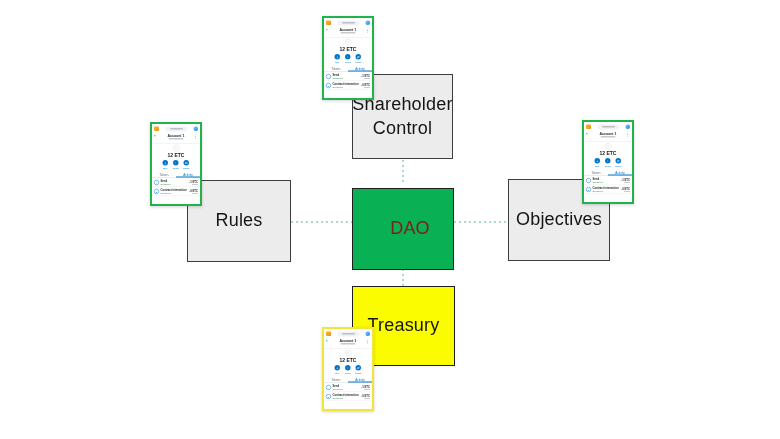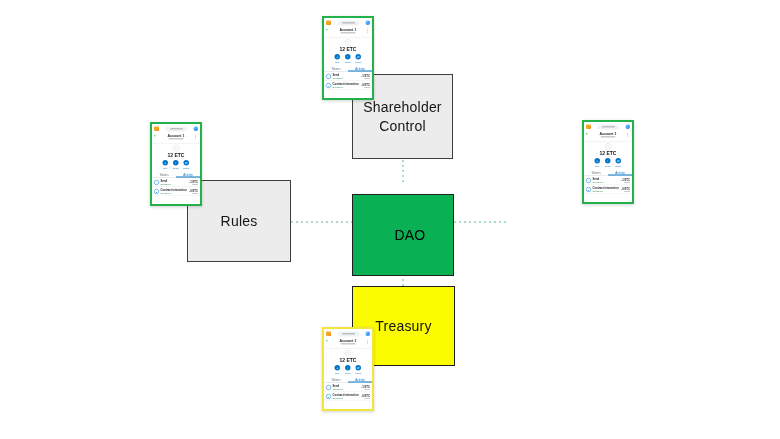--- a/index.html
+++ b/index.html
@@ -6,26 +6,26 @@
   .stage{
     position:relative;width:780px;height:439px;background:#fff;
     font-family:"Liberation Sans",sans-serif;overflow:hidden;
   }
   
   .node{
     position:absolute;display:flex;align-items:center;justify-content:center;
     text-align:center;box-sizing:border-box;
     background:var(--node-fill,#ececec);
     border:1.5px solid var(--node-border,#3d3d3d);
-    font-size:14px;line-height:1.3;color:#151515;letter-spacing:.2px;
+    font-size:18px;line-height:1.3;color:#151515;letter-spacing:.2px;
   }
   .node-shareholder{left:352px;top:74px;width:101px;height:85px;padding:0 4px;}
   .node-rules{left:187px;top:180px;width:104px;height:82px;}
-  .node-dao{left:352px;top:194px;width:102px;height:82px;
-    background:var(--dao-fill,#0ab154);color:#000000;border-color:#1e1e1e;padding-left:14px;}
+  .node-dao{left:352px;top:188px;width:102px;height:82px;
+    background:var(--dao-fill,#0ab154);color:#7f1d1d;border-color:#1e1e1e;padding-left:14px;}
   .node-objectives{left:508px;top:179px;width:102px;height:82px;}
   .node-treasury{left:352px;top:286px;width:103px;height:80px;
     background:var(--treasury-fill,#fcfc00);border-color:#1e1e1e;text-align:right;}
   
   .conn{position:absolute;}
   .conn.h{height:2px;background-image:repeating-linear-gradient(90deg,
     var(--connector,#a9dcc3) 0 2px,transparent 2px 5px);}
   .conn.v{width:2px;background-image:repeating-linear-gradient(180deg,
     var(--connector,#a9dcc3) 0 2px,transparent 2px 5px);}
   .conn-top{left:402px;top:160px;height:22px;}
@@ -103,20 +103,23 @@
 
   <div class="node node-shareholder">
     <span>Shareholder Control</span>
   </div>
   <div class="node node-rules">
     <span>Rules</span>
   </div>
   <div class="node node-dao">
     <span>DAO</span>
   </div>
+  <div class="node node-objectives">
+    <span>Objectives</span>
+  </div>
   <div class="node node-treasury">
     <span>Treasury</span>
   </div>
 
   <div class="wallet wallet-top">
       <div class="wallet-slot">
   <div class="wallet-inner">
     <div class="w-header">
       <span class="w-fox"></span>
       <span class="w-pill">

